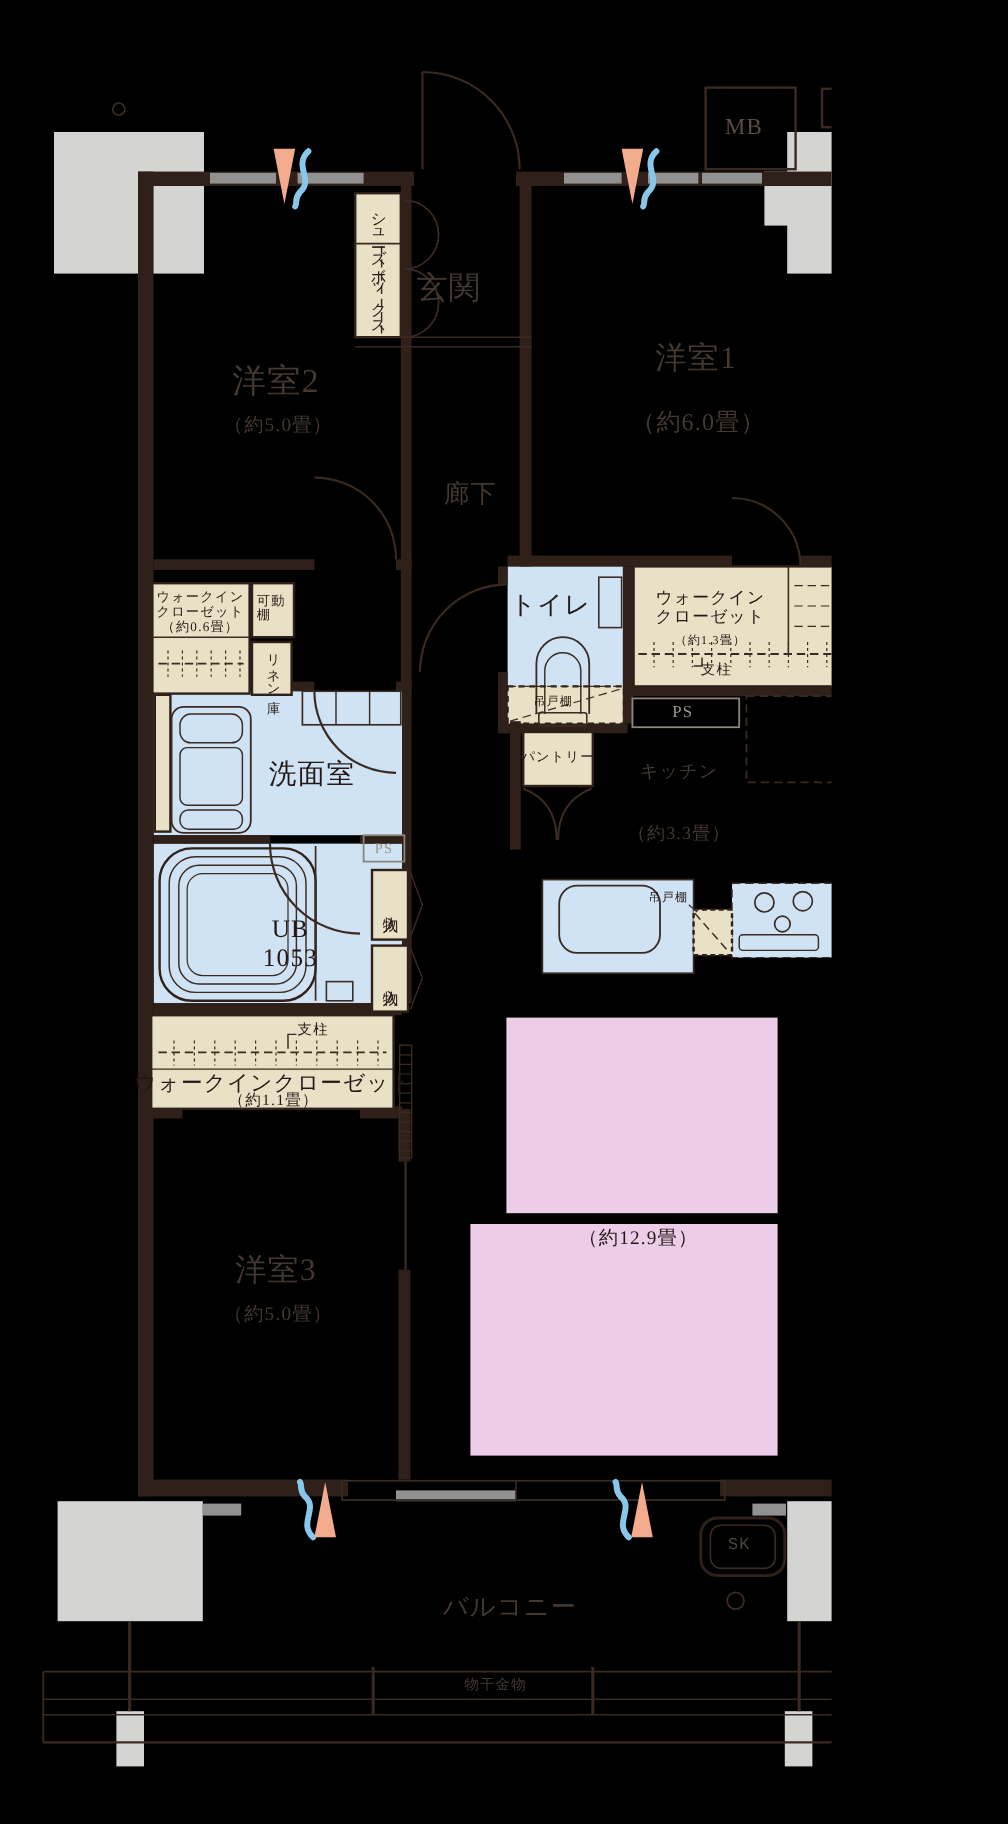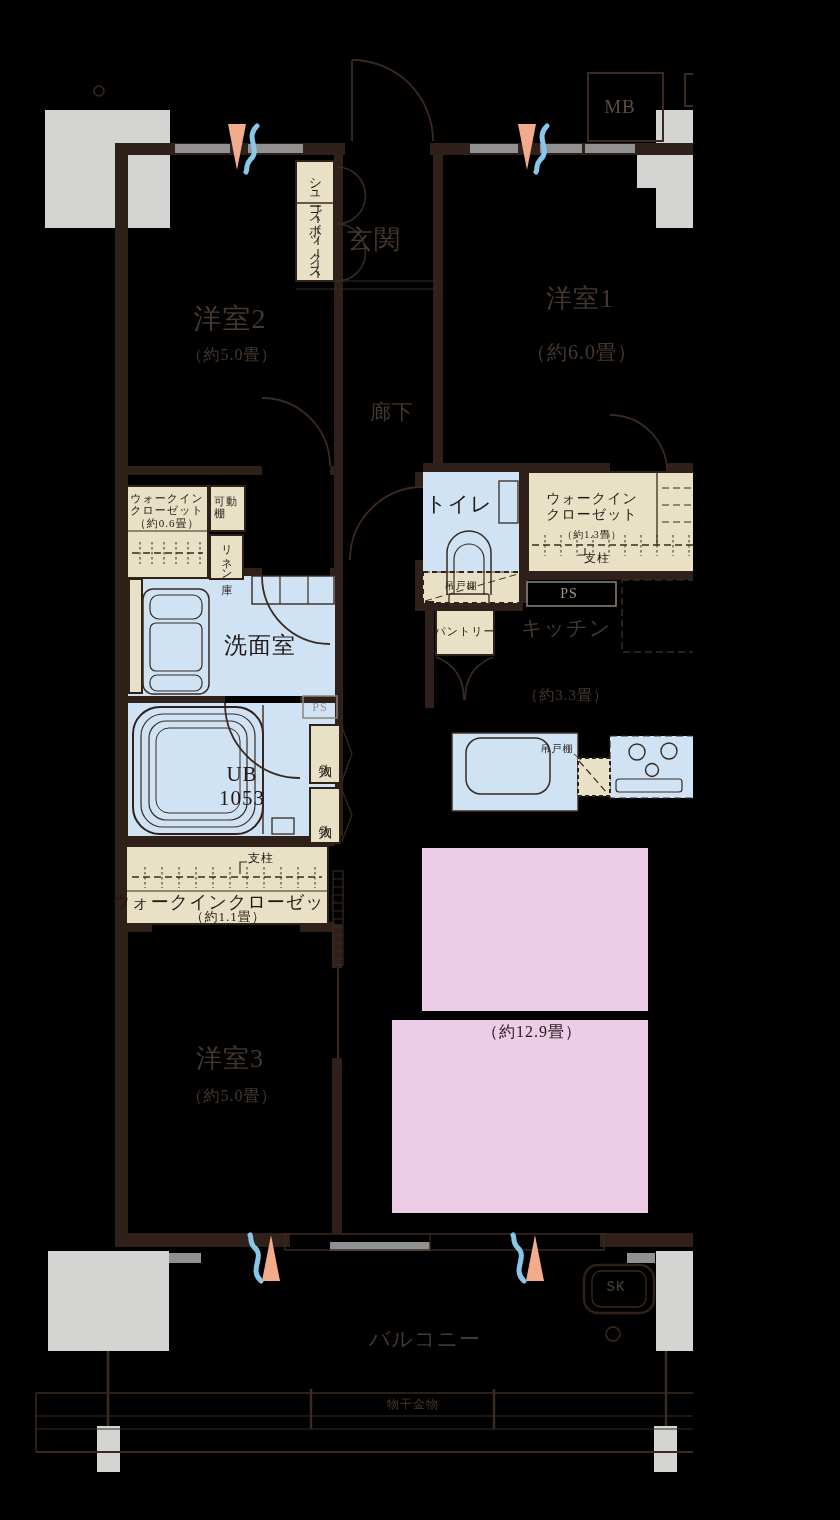--- a/index.html
+++ b/index.html
@@ -281,21 +281,21 @@
 <div class="lbl psc" style="left:569px;top:546px;font-size:14px">PS</div>
 <div class="lbl dk" style="left:260px;top:598px;font-size:23px">洗面室</div>
 <div class="lbl psc" style="left:320px;top:659px;font-size:12px">PS</div>
 <div class="lbl dk" style="left:242px;top:726px;font-size:21px">UB</div>
 <div class="lbl dk" style="left:242px;top:750px;font-size:21px">1053</div>
 <div class="lbl dk vert" style="left:325px;top:706px;font-size:13px">物入</div>
 <div class="lbl dk vert" style="left:325px;top:767px;font-size:13px">物入</div>
 <div class="lbl dk" style="left:261px;top:810px;font-size:12px">支柱</div>
 <div class="lbl dk" style="left:228px;top:855px;font-size:18px">ウォークインクローゼット</div>
 <div class="lbl dk" style="left:228px;top:869px;font-size:13px">（約1.1畳）</div>
-<div class="lbl" style="left:566px;top:580px;font-size:21px">キッチン</div>
+<div class="lbl" style="left:566px;top:596px;font-size:15px">キッチン</div>
 <div class="lbl" style="left:566px;top:647px;font-size:15px">（約3.3畳）</div>
 <div class="lbl dk" style="left:465px;top:584px;font-size:11px">パントリー</div>
 <div class="lbl dk" style="left:557px;top:701px;font-size:10px">吊戸棚</div>
 <div class="lbl dk" style="left:532px;top:984px;font-size:16px">（約12.9畳）</div>
 <div class="lbl" style="left:230px;top:1011px;font-size:26px">洋室3</div>
 <div class="lbl" style="left:232px;top:1048px;font-size:16px">（約5.0畳）</div>
 <div class="lbl" style="left:425px;top:1291px;font-size:21px">バルコニー</div>
 <div class="lbl" style="left:413px;top:1356px;font-size:12px">物干金物</div>
 <div class="lbl skc" style="left:616px;top:1240px;font-size:14px">SK</div>
 <div class="lbl nrot" style="left:714px;top:1438px;font-size:17px">N</div>

